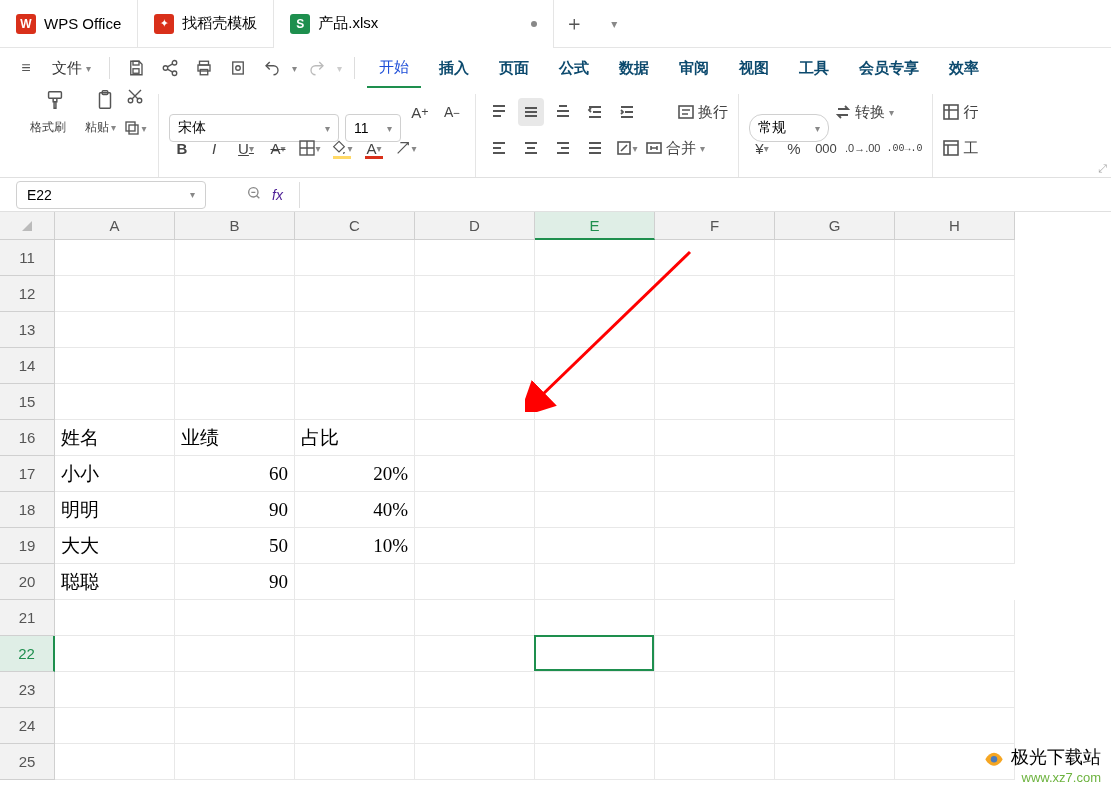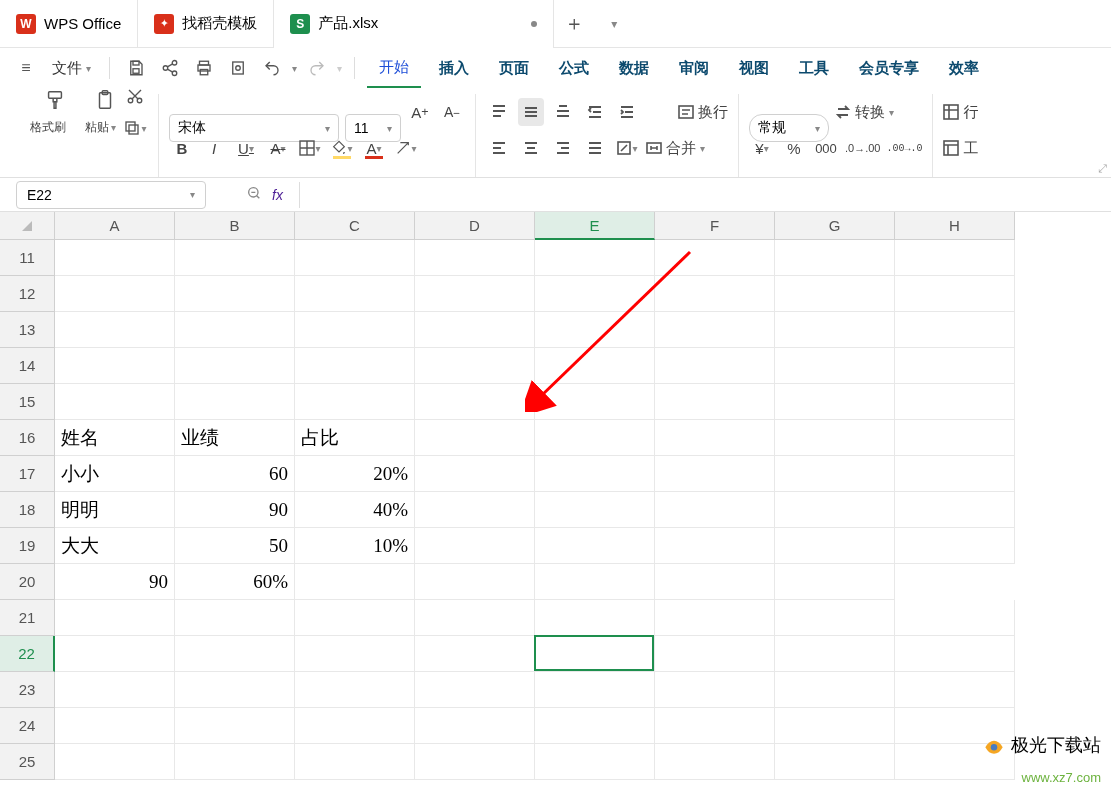--- a/index.html
+++ b/index.html
@@ -62,21 +62,21 @@
 .cell { width: 120px; height: 36px; border-right: 1px solid #e8e8e8; border-bottom: 1px solid #e8e8e8; display: flex; align-items: center; padding: 0 6px; font-size: 19px; font-family: "SimSun", serif; color: #000; }
 .cell.right { justify-content: flex-end; }
 .cell-cursor { position: absolute; border: 2px solid #1e8f4e; pointer-events: none; }
 
 
 .arrow-overlay { position: absolute; pointer-events: none; }
 
 
 .watermark { position: absolute; right: 10px; bottom: 6px; text-align: right; font-size: 12px; }
 .watermark .wm-title { font-size: 18px; color: #000000; font-weight: 500; display:flex; align-items:center; gap:4px; justify-content:flex-end;}
-.watermark .wm-url { color: #6db33f; font-size: 13px; margin-top: 12px; }
+.watermark .wm-url { color: #6db33f; font-size: 13px; }
 </style>
 </head>
 <body>
 
 <div class="title-bar">
   <div class="title-tab">
     <span class="logo-wps">W</span>
     <span>WPS Office</span>
   </div>
   <div class="title-tab">
@@ -506,22 +506,22 @@
           <div class="cell">大大</div>
           <div class="cell right">50</div>
           <div class="cell right">10%</div>
           <div class="cell"></div>
           <div class="cell"></div>
           <div class="cell"></div>
           <div class="cell"></div>
           <div class="cell"></div>
         </div>
         <div class="cell-row">
+          <div class="cell">聪聪</div>
           <div class="cell right">90</div>
-          <div class="cell right">60%</div>
           <div class="cell"></div>
           <div class="cell"></div>
           <div class="cell"></div>
           <div class="cell"></div>
           <div class="cell"></div>
         </div>
         <div class="cell-row">
           <div class="cell"></div>
           <div class="cell right"></div>
           <div class="cell right"></div>

